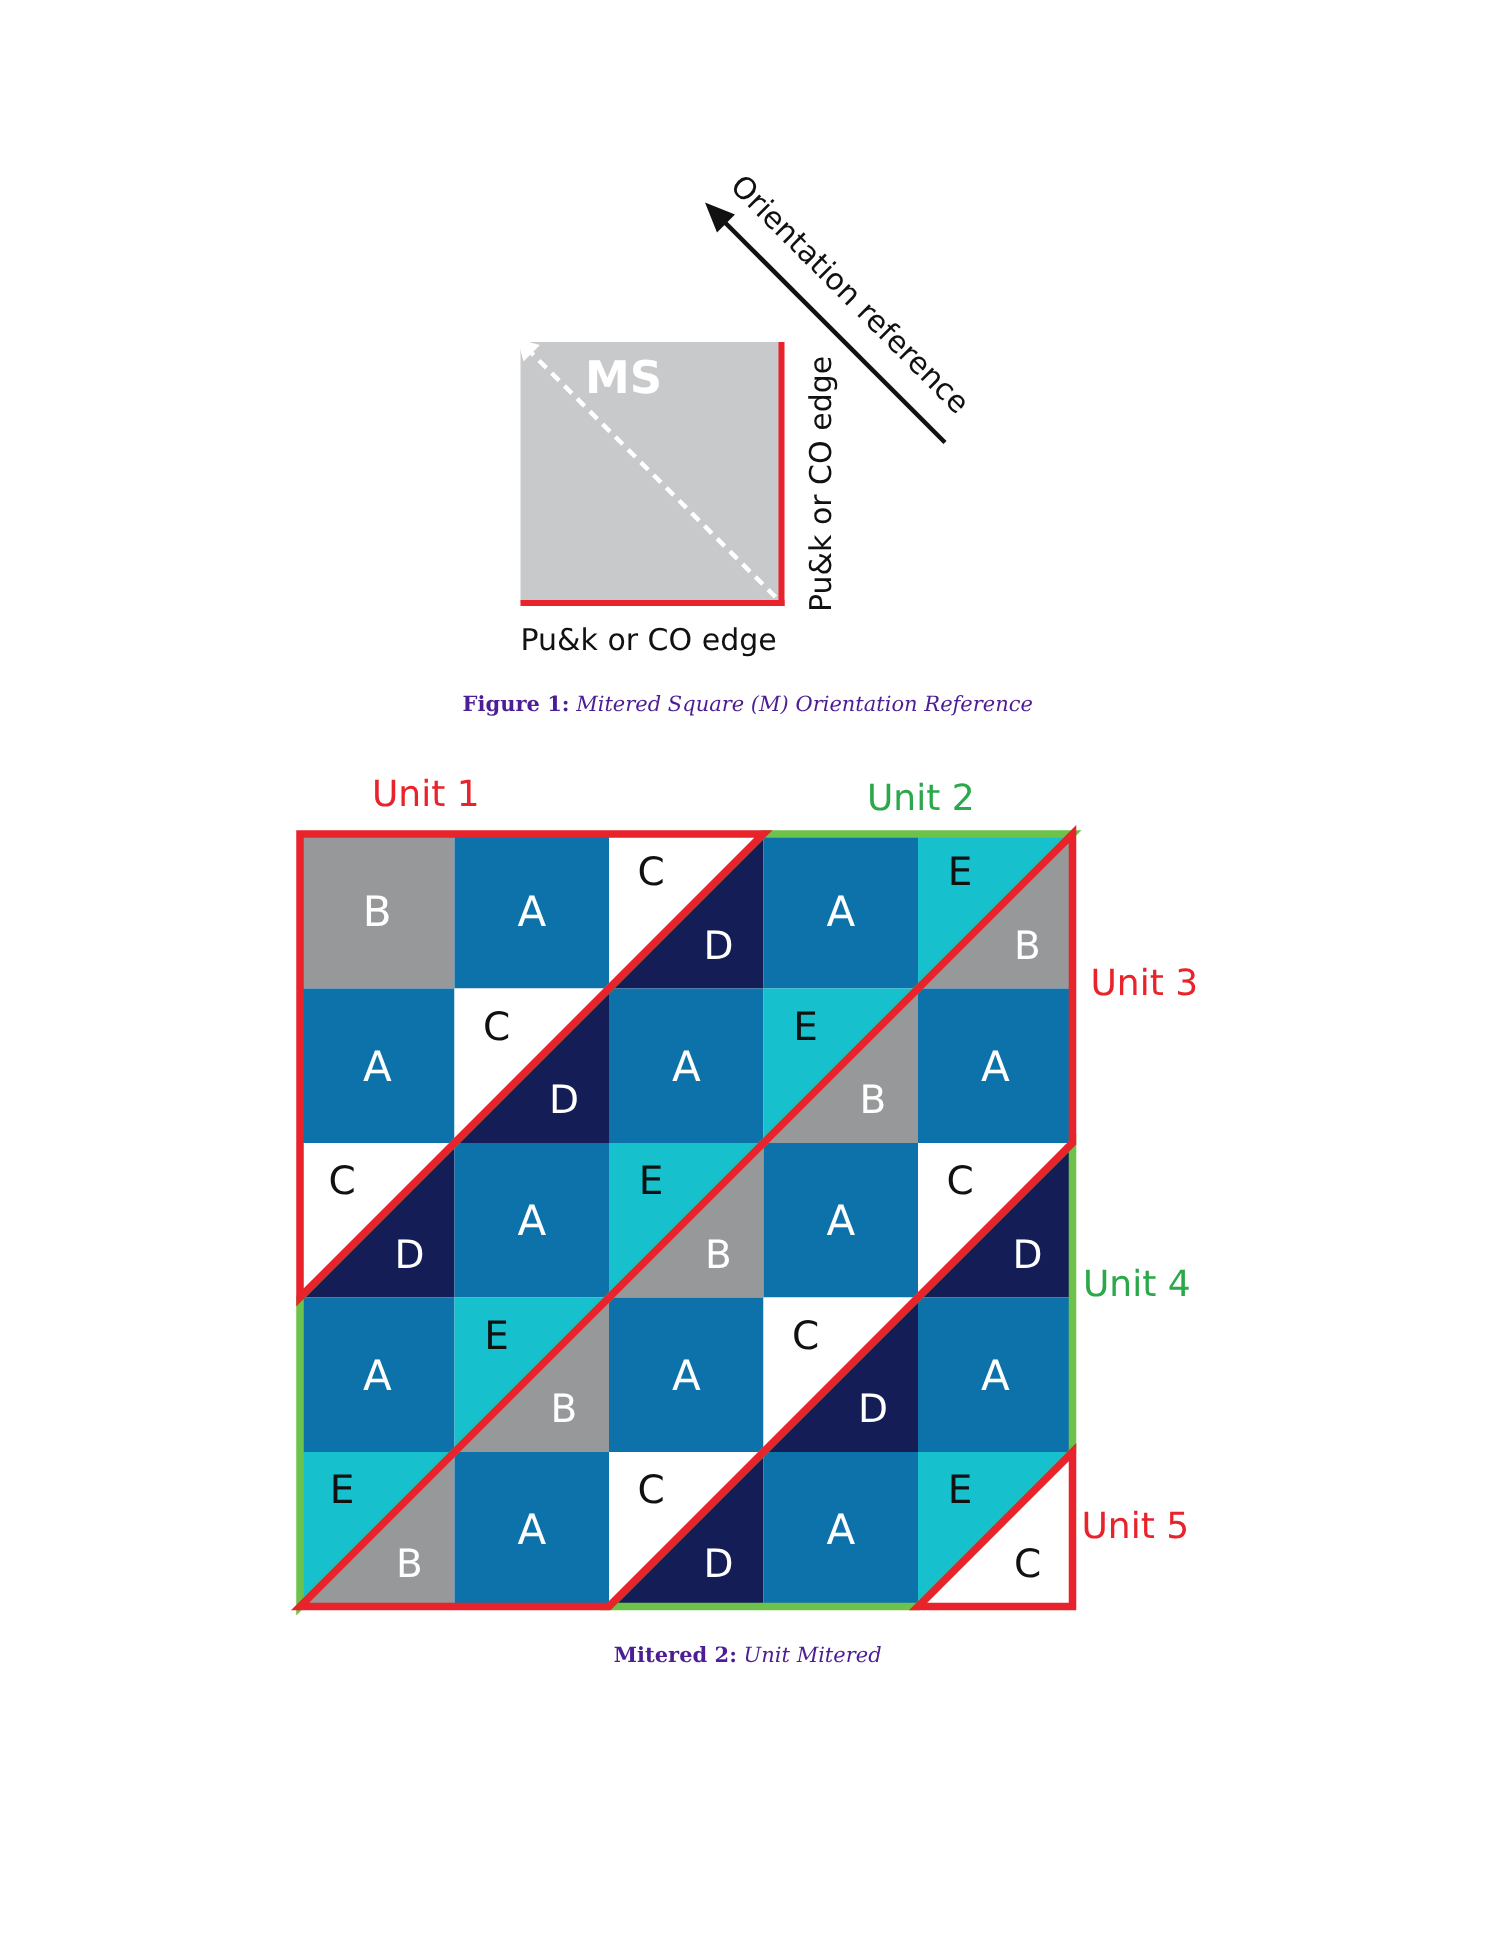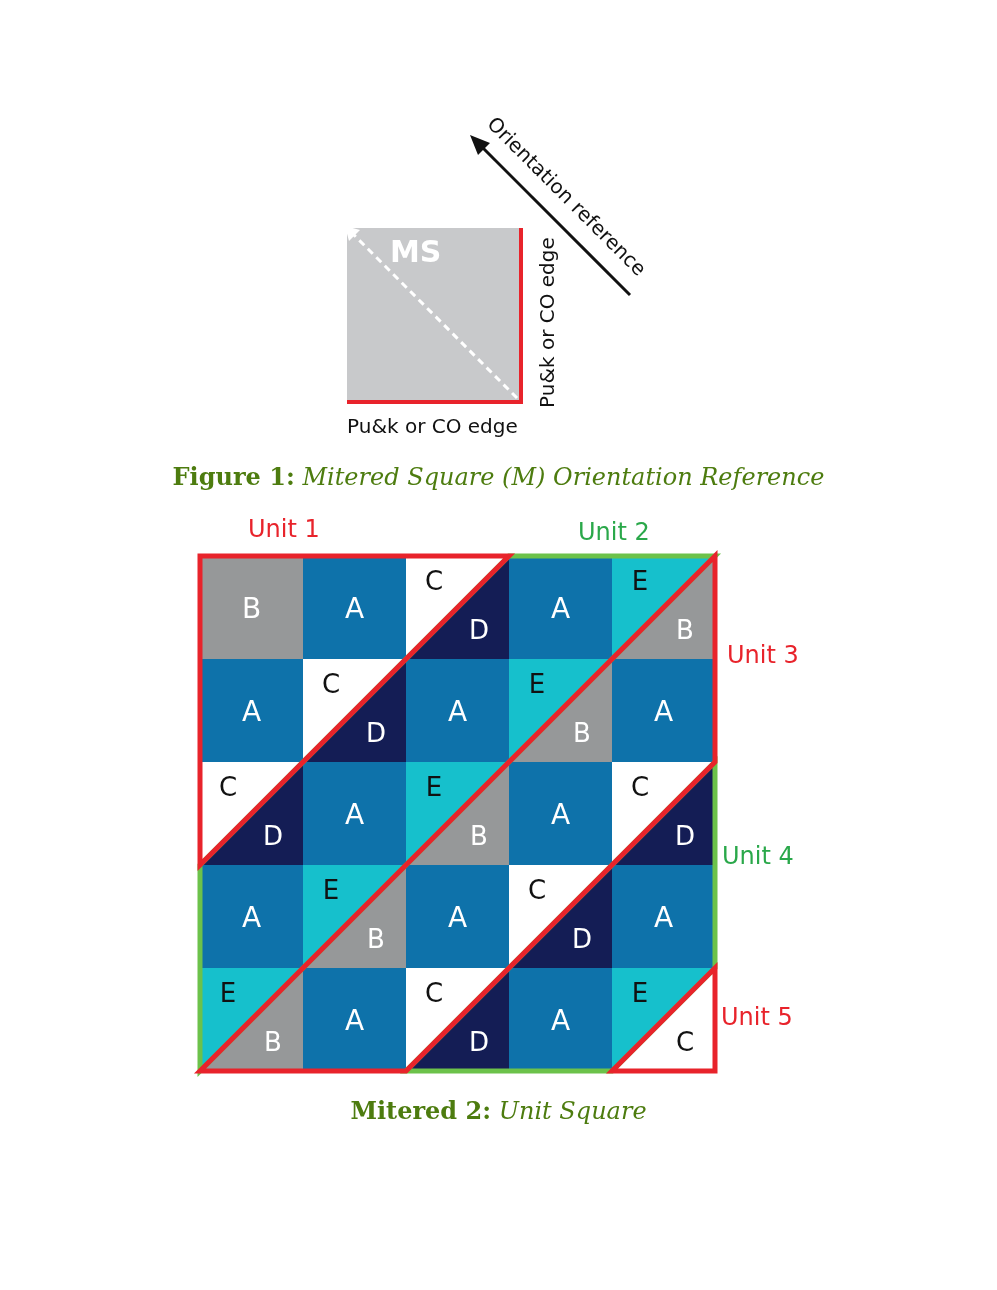--- a/index.html
+++ b/index.html
@@ -1,19 +1,19 @@
 <!DOCTYPE html>
 <html><head>
 <meta charset="utf-8">
 <style>
   html,body{margin:0;padding:0;background:#fff;}
   body{width:997px;height:1290px;position:relative;overflow:hidden;}
   svg{position:absolute;left:0;top:0;}
   .sans{font-family:"DejaVu Sans","Liberation Sans",sans-serif;}
-  .caption{position:absolute;left:0;width:997px;text-align:center;font-family:"DejaVu Serif","Liberation Serif",serif;font-size:24px;color:#4d7c0f;}
+  .caption{position:absolute;left:0;width:997px;text-align:center;font-family:"DejaVu Serif","Liberation Serif",serif;font-size:14px;color:#4c1d95;}
   .caption b{font-weight:bold;}
   .caption i{font-style:italic;}
 </style>
 </head>
 <body>
 
 <svg width="997" height="1290">
 
   <g>
     <rect x="347" y="228" width="174" height="174" fill="#c8c9cb"></rect>
@@ -118,14 +118,14 @@
   <text x="722" y="864" font-size="24" fill="#2aa84a" class="sans">Unit 4</text>
   <text x="721" y="1025" font-size="24" fill="#e8232b" class="sans">Unit 5</text>
 </svg>
 
 <div class="caption" style="top:462px;">
   <b>Figure 1:</b>
   <i>Mitered Square (M) Orientation Reference</i>
 </div>
 <div class="caption" style="top:1096px;">
   <b>Mitered 2:</b>
-  <i>Unit Square</i>
+  <i>Unit Mitered</i>
 </div>
 
 </body></html>

